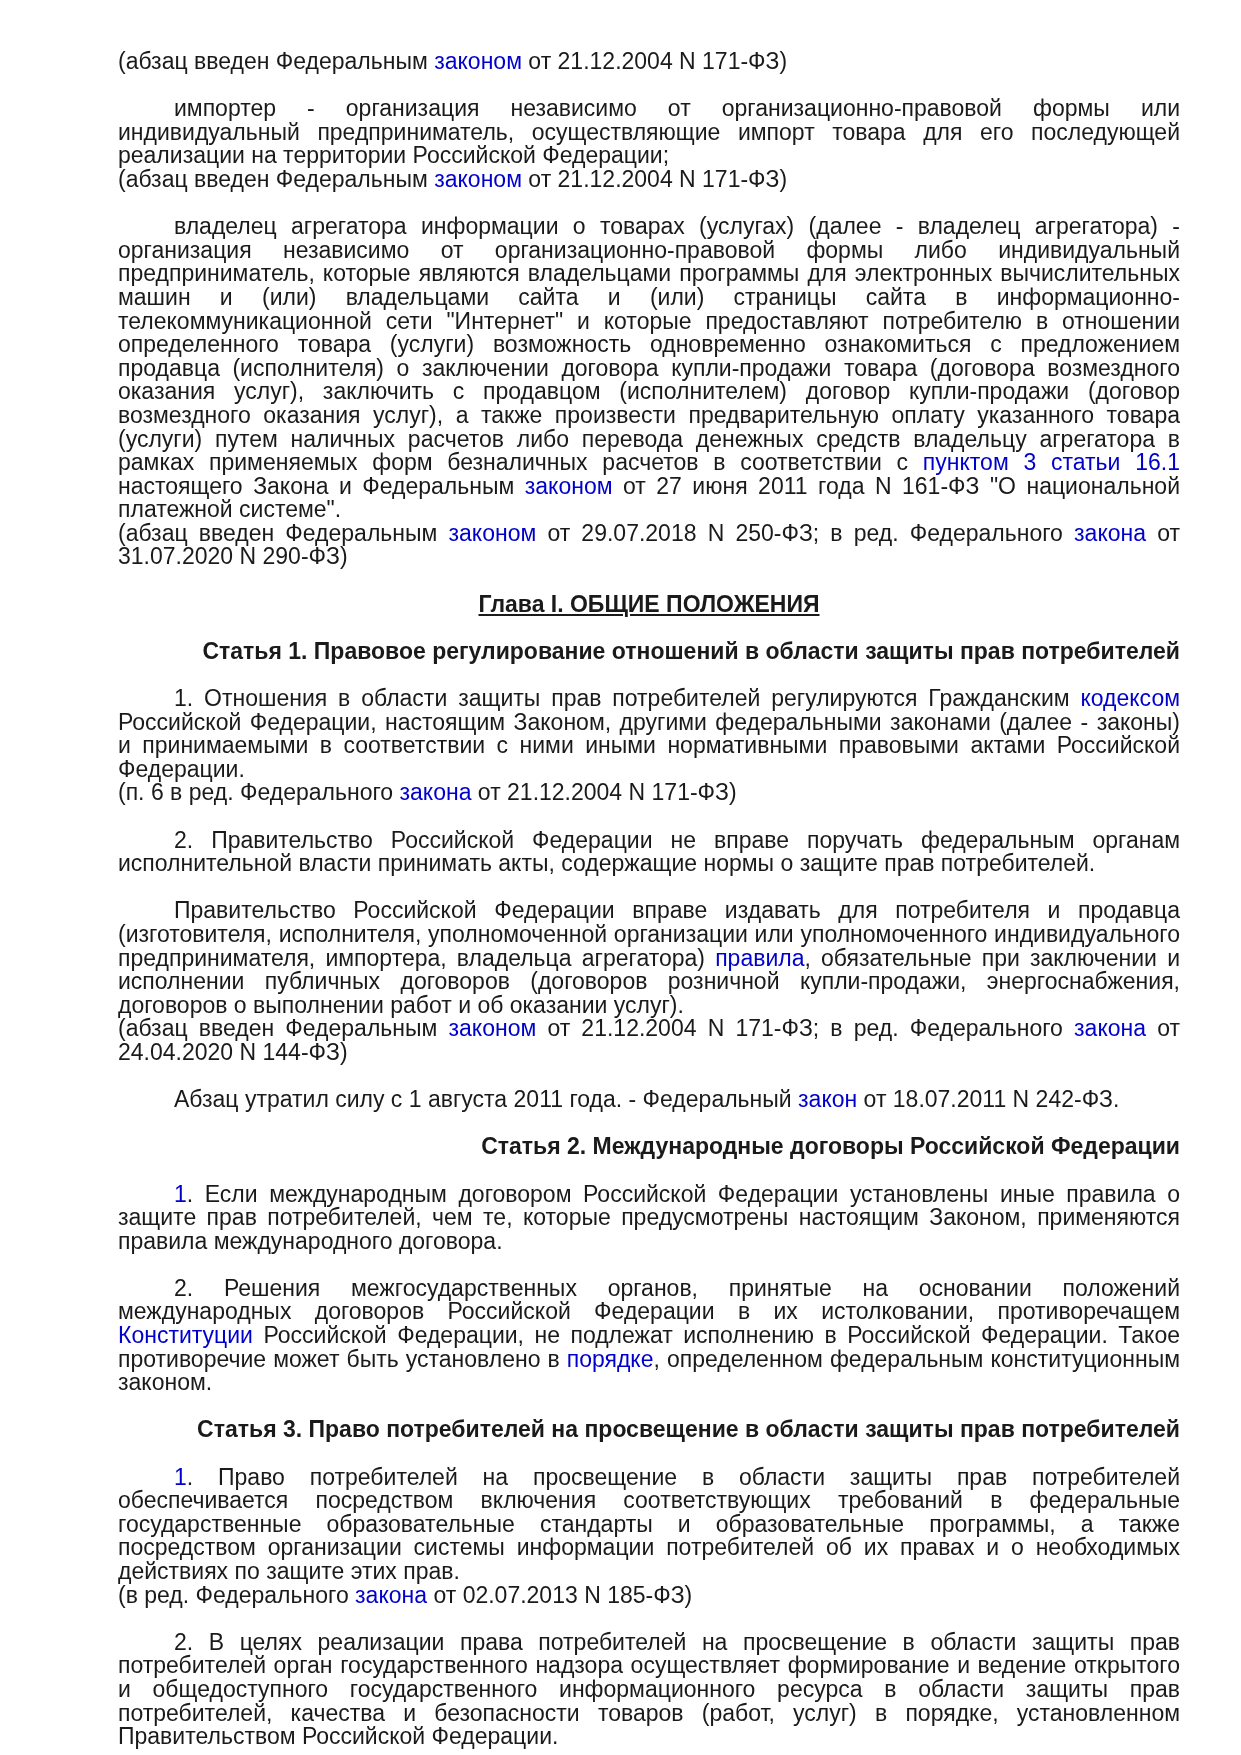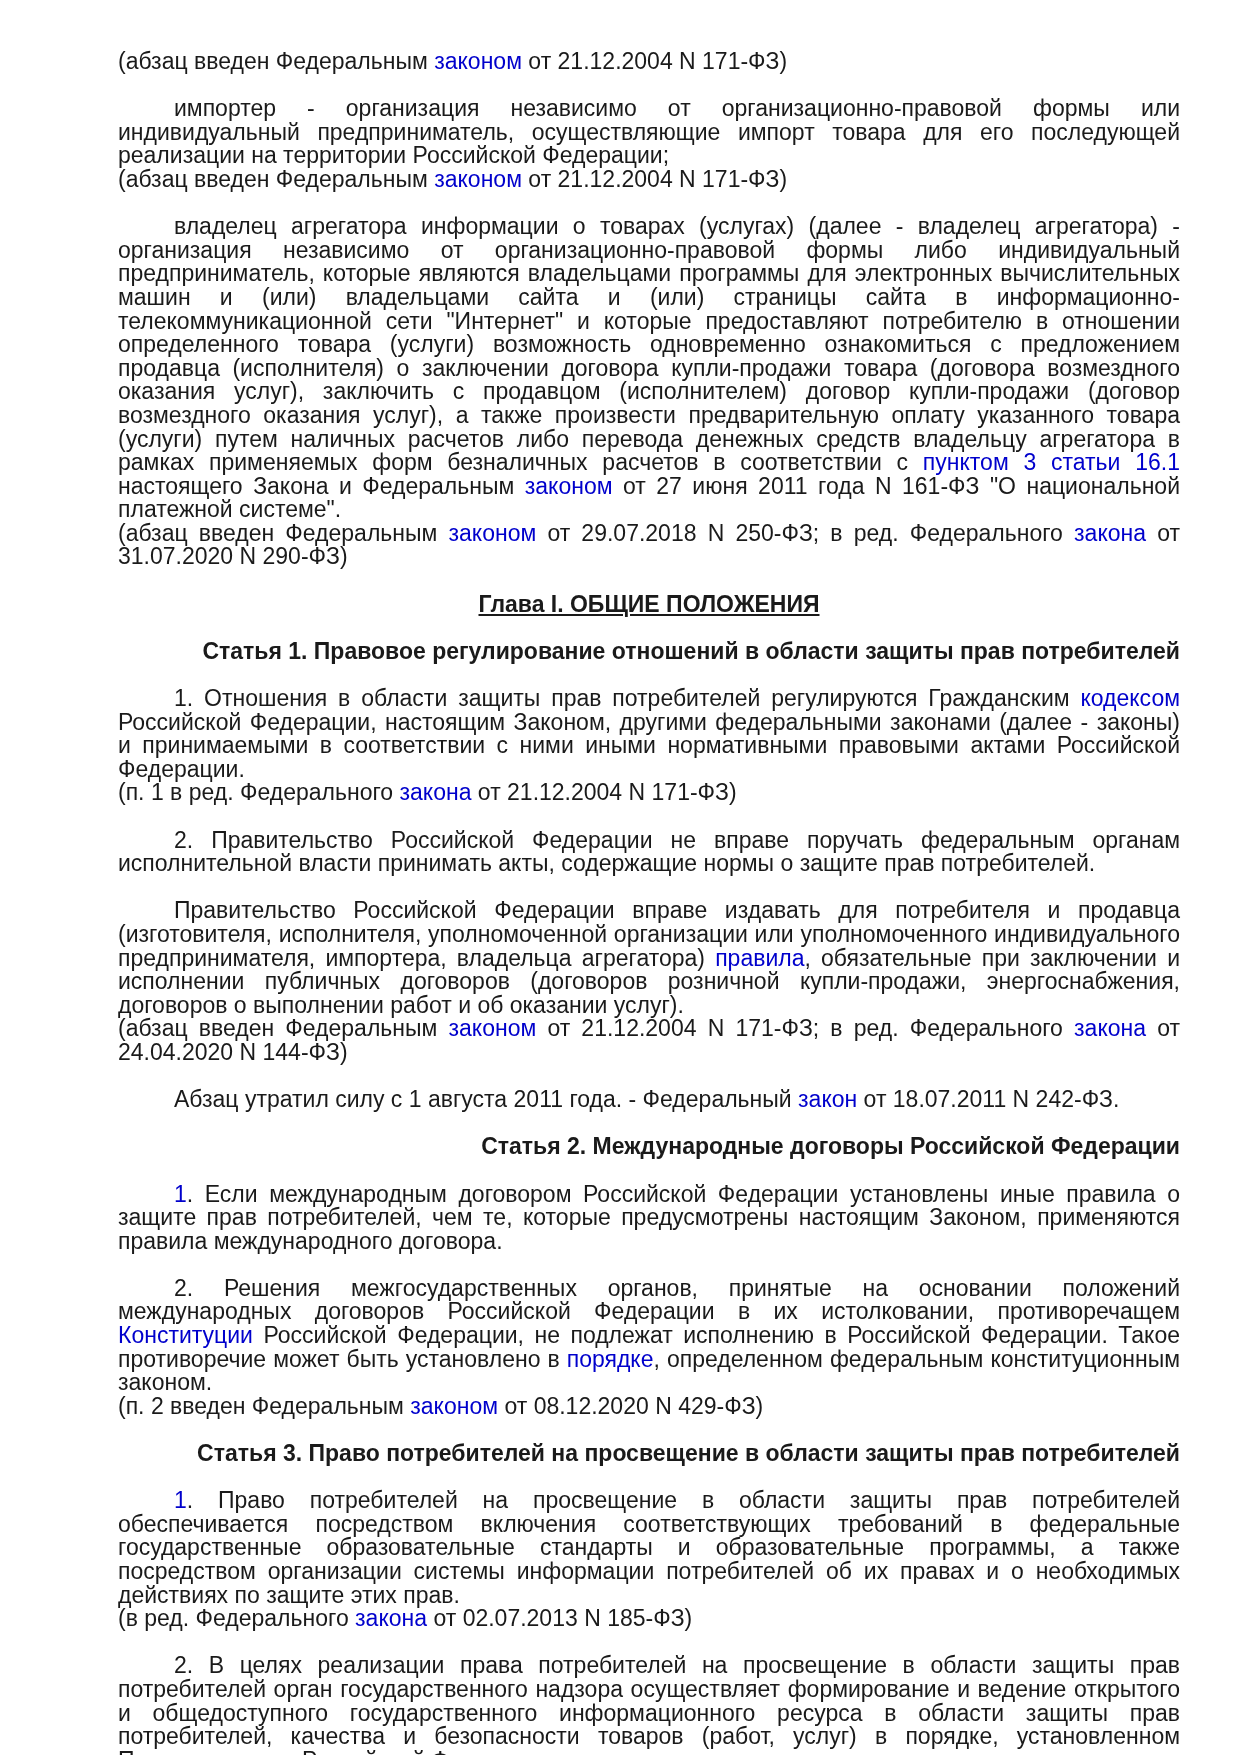--- a/index.html
+++ b/index.html
@@ -33,41 +33,40 @@
   <p class="last-left"><span>(абзац введен Федеральным </span><a>законом</a><span> от 29.07.2018 N 250-ФЗ; в ред. Федерального </span><a>закона</a><span> от 31.07.2020 N 290-ФЗ)</span></p>
   <div class="gap"></div>
 
   <p class="chapter">Глава I. ОБЩИЕ ПОЛОЖЕНИЯ</p>
   <div class="gap"></div>
 
   <p class="article">Статья 1. Правовое регулирование отношений в области защиты прав потребителей</p>
   <div class="gap"></div>
 
   <p class="indent last-left"><span>1. Отношения в области защиты прав потребителей регулируются Гражданским </span><a>кодексом</a><span> Российской Федерации, настоящим Законом, другими федеральными законами (далее - законы) и принимаемыми в соответствии с ними иными нормативными правовыми актами Российской Федерации.</span></p>
-  <p><span>(п. 1 в ред. Федерального </span><a>закона</a><span> от 21.12.2004 N 171-ФЗ)</span></p>
+  <p><span>(п. 6 в ред. Федерального </span><a>закона</a><span> от 21.12.2004 N 171-ФЗ)</span></p>
   <div class="gap"></div>
 
   <p class="indent last-left">2. Правительство Российской Федерации не вправе поручать федеральным органам исполнительной власти принимать акты, содержащие нормы о защите прав потребителей.</p>
   <div class="gap"></div>
 
   <p class="indent last-left"><span>Правительство Российской Федерации вправе издавать для потребителя и продавца (изготовителя, исполнителя, уполномоченной организации или уполномоченного индивидуального предпринимателя, импортера, владельца агрегатора) </span><a>правила</a><span>, обязательные при заключении и исполнении публичных договоров (договоров розничной купли-продажи, энергоснабжения, договоров о выполнении работ и об оказании услуг).</span></p>
   <p class="last-left"><span>(абзац введен Федеральным </span><a>законом</a><span> от 21.12.2004 N 171-ФЗ; в ред. Федерального </span><a>закона</a><span> от 24.04.2020 N 144-ФЗ)</span></p>
   <div class="gap"></div>
 
   <p class="indent"><span>Абзац утратил силу с 1 августа 2011 года. - Федеральный </span><a>закон</a><span> от 18.07.2011 N 242-ФЗ.</span></p>
   <div class="gap"></div>
 
   <p class="article">Статья 2. Международные договоры Российской Федерации</p>
   <div class="gap"></div>
 
   <p class="indent last-left"><a>1</a><span>. Если международным договором Российской Федерации установлены иные правила о защите прав потребителей, чем те, которые предусмотрены настоящим Законом, применяются правила международного договора.</span></p>
   <div class="gap"></div>
 
   <p class="indent last-left"><span>2. Решения межгосударственных органов, принятые на основании положений международных договоров Российской Федерации в их истолковании, противоречащем </span><a>Конституции</a><span> Российской Федерации, не подлежат исполнению в Российской Федерации. Такое противоречие может быть установлено в </span><a>порядке</a><span>, определенном федеральным конституционным законом.</span></p>
-  <p><span>(п. 2 введен Федеральным </span><a>законом</a><span> от 08.12.2020 N 429-ФЗ)</span></p>
   <div class="gap"></div>
 
   <p class="article">Статья 3. Право потребителей на просвещение в области защиты прав потребителей</p>
   <div class="gap"></div>
 
   <p class="indent last-left"><a>1</a><span>. Право потребителей на просвещение в области защиты прав потребителей обеспечивается посредством включения соответствующих требований в федеральные государственные образовательные стандарты и образовательные программы, а также посредством организации системы информации потребителей об их правах и о необходимых действиях по защите этих прав.</span></p>
   <p><span>(в ред. Федерального </span><a>закона</a><span> от 02.07.2013 N 185-ФЗ)</span></p>
   <div class="gap"></div>
 
   <p class="indent last-left">2. В целях реализации права потребителей на просвещение в области защиты прав потребителей орган государственного надзора осуществляет формирование и ведение открытого и общедоступного государственного информационного ресурса в области защиты прав потребителей, качества и безопасности товаров (работ, услуг) в порядке, установленном Правительством Российской Федерации.</p>

